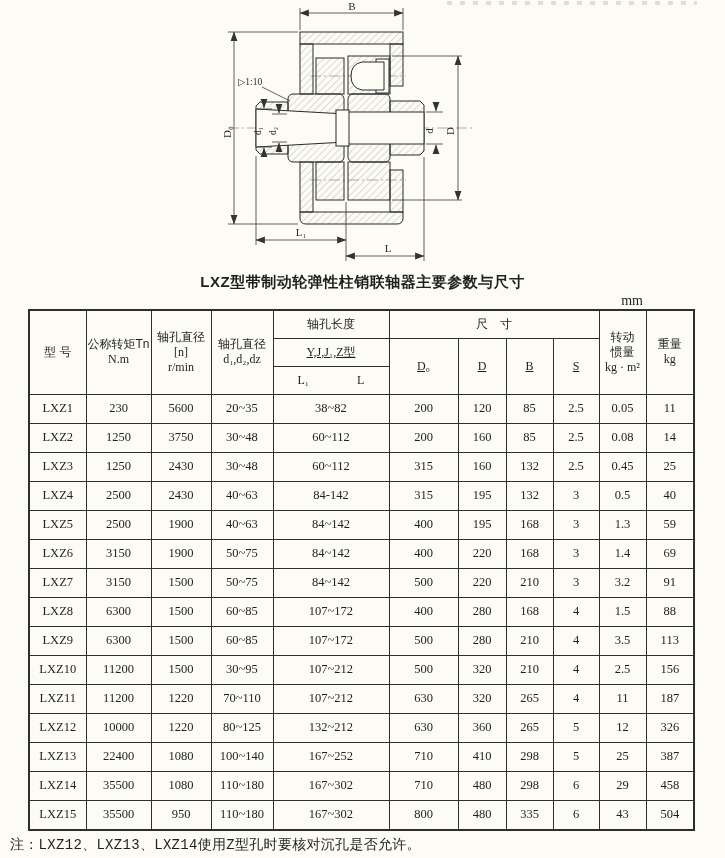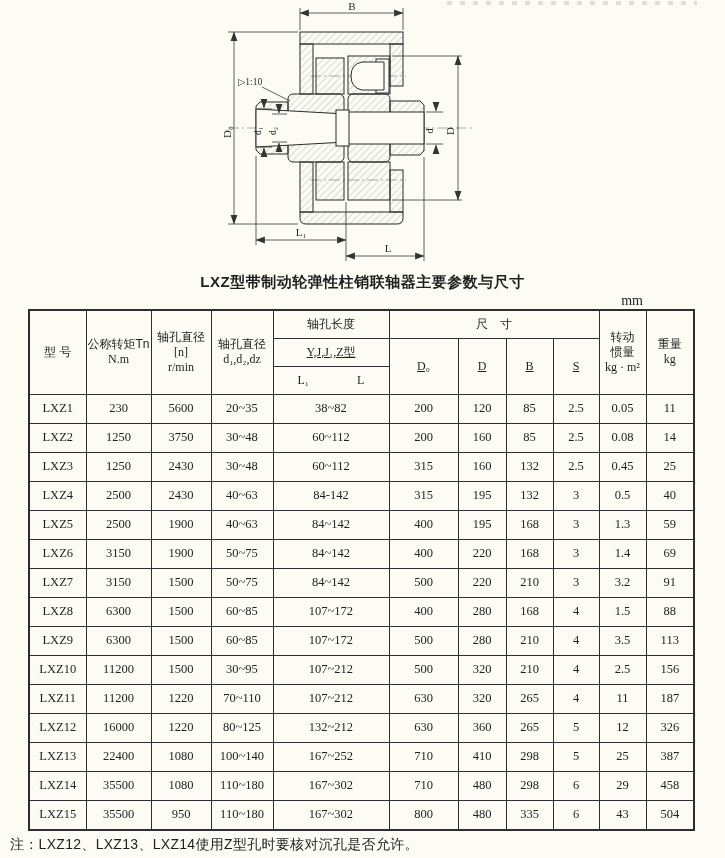--- a/index.html
+++ b/index.html
@@ -44,21 +44,21 @@
   table.spec{border:2px solid #2e2e2e;}
   table.spec th{font-size:12px;}
   table.spec td{
     height:28px;font-size:12.5px;
     font-family:"Liberation Serif","DejaVu Serif",serif;
   }
   .hdr-lat{font-family:"Liberation Serif","DejaVu Sans",serif;}
   .l1l-wrap{display:flex;justify-content:space-around;font-family:"Liberation Serif","DejaVu Sans",serif;}
   .note{
     position:absolute;top:836px;left:10px;
-    font-size:14px;letter-spacing:.3px;
+    font-size:14px;letter-spacing:.3px;font-family:Liberation Mono, monospace;
   }
 </style>
 </head>
 <body>
 
 <div class="artifact"></div>
 
 <svg class="drawing" width="725" height="270" viewBox="0 0 725 270">
   <defs>
     <pattern id="h" patternUnits="userSpaceOnUse" width="5" height="5" patternTransform="rotate(45)">
@@ -355,21 +355,21 @@
         <td>107~212</td>
         <td>630</td>
         <td>320</td>
         <td>265</td>
         <td>4</td>
         <td>11</td>
         <td>187</td>
       </tr>
       <tr>
         <td>LXZ12</td>
-        <td>16000</td>
+        <td>10000</td>
         <td>1220</td>
         <td>80~125</td>
         <td>132~212</td>
         <td>630</td>
         <td>360</td>
         <td>265</td>
         <td>5</td>
         <td>12</td>
         <td>326</td>
       </tr>

